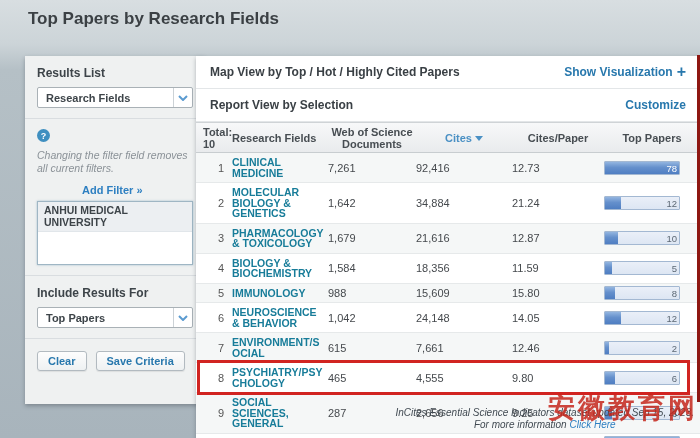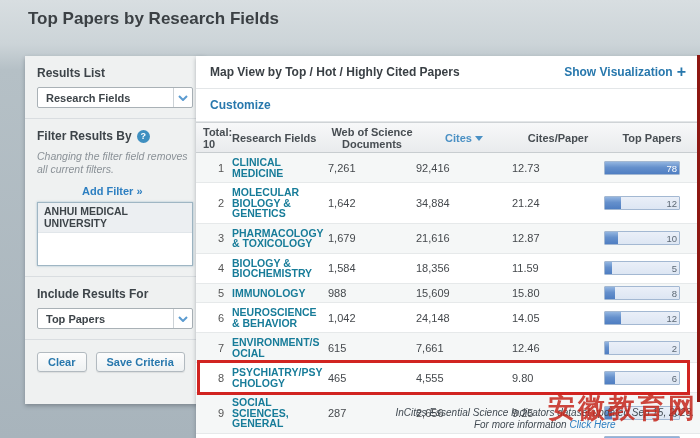--- a/index.html
+++ b/index.html
@@ -111,21 +111,20 @@
       <span class="chev">
         <svg width="10" height="6" viewBox="0 0 10 6">
             <polyline points="1,1 5,5 9,1" fill="none" stroke="#5b9bd0" stroke-width="2"></polyline>
           </svg>
       </span>
     </div>
   </div>
   <div class="sb-divider"></div>
   <div class="sb-section">
     <div class="sb-label">
-      <span>Filter Results By</span>
       <span class="q-icon">?</span>
     </div>
     <div class="sb-note">Changing the filter field removes all current filters.</div>
     <a class="sb-link">Add Filter »</a>
     <div class="listbox">
       <div class="item">ANHUI MEDICAL UNIVERSITY</div>
     </div>
   </div>
   <div class="sb-divider"></div>
   <div class="sb-section">
@@ -148,20 +147,21 @@
 
 <div class="main">
   <div class="hbar">
     <span class="hbar-label">Map View by Top / Hot / Highly Cited Papers</span>
     <span class="hbar-link">
       <span>Show Visualization</span>
       <span class="plus">+</span>
     </span>
   </div>
   <div class="hbar">
+    <span class="hbar-label">Report View by Selection</span>
     <span class="hbar-link">Customize</span>
   </div>
 
   <div class="thead">
     <div class="c-rank">
       <div>Total:</div>
       <div>10</div>
     </div>
     <div class="c-field">Research Fields</div>
     <div class="c-docs">Web of Science Documents</div>

